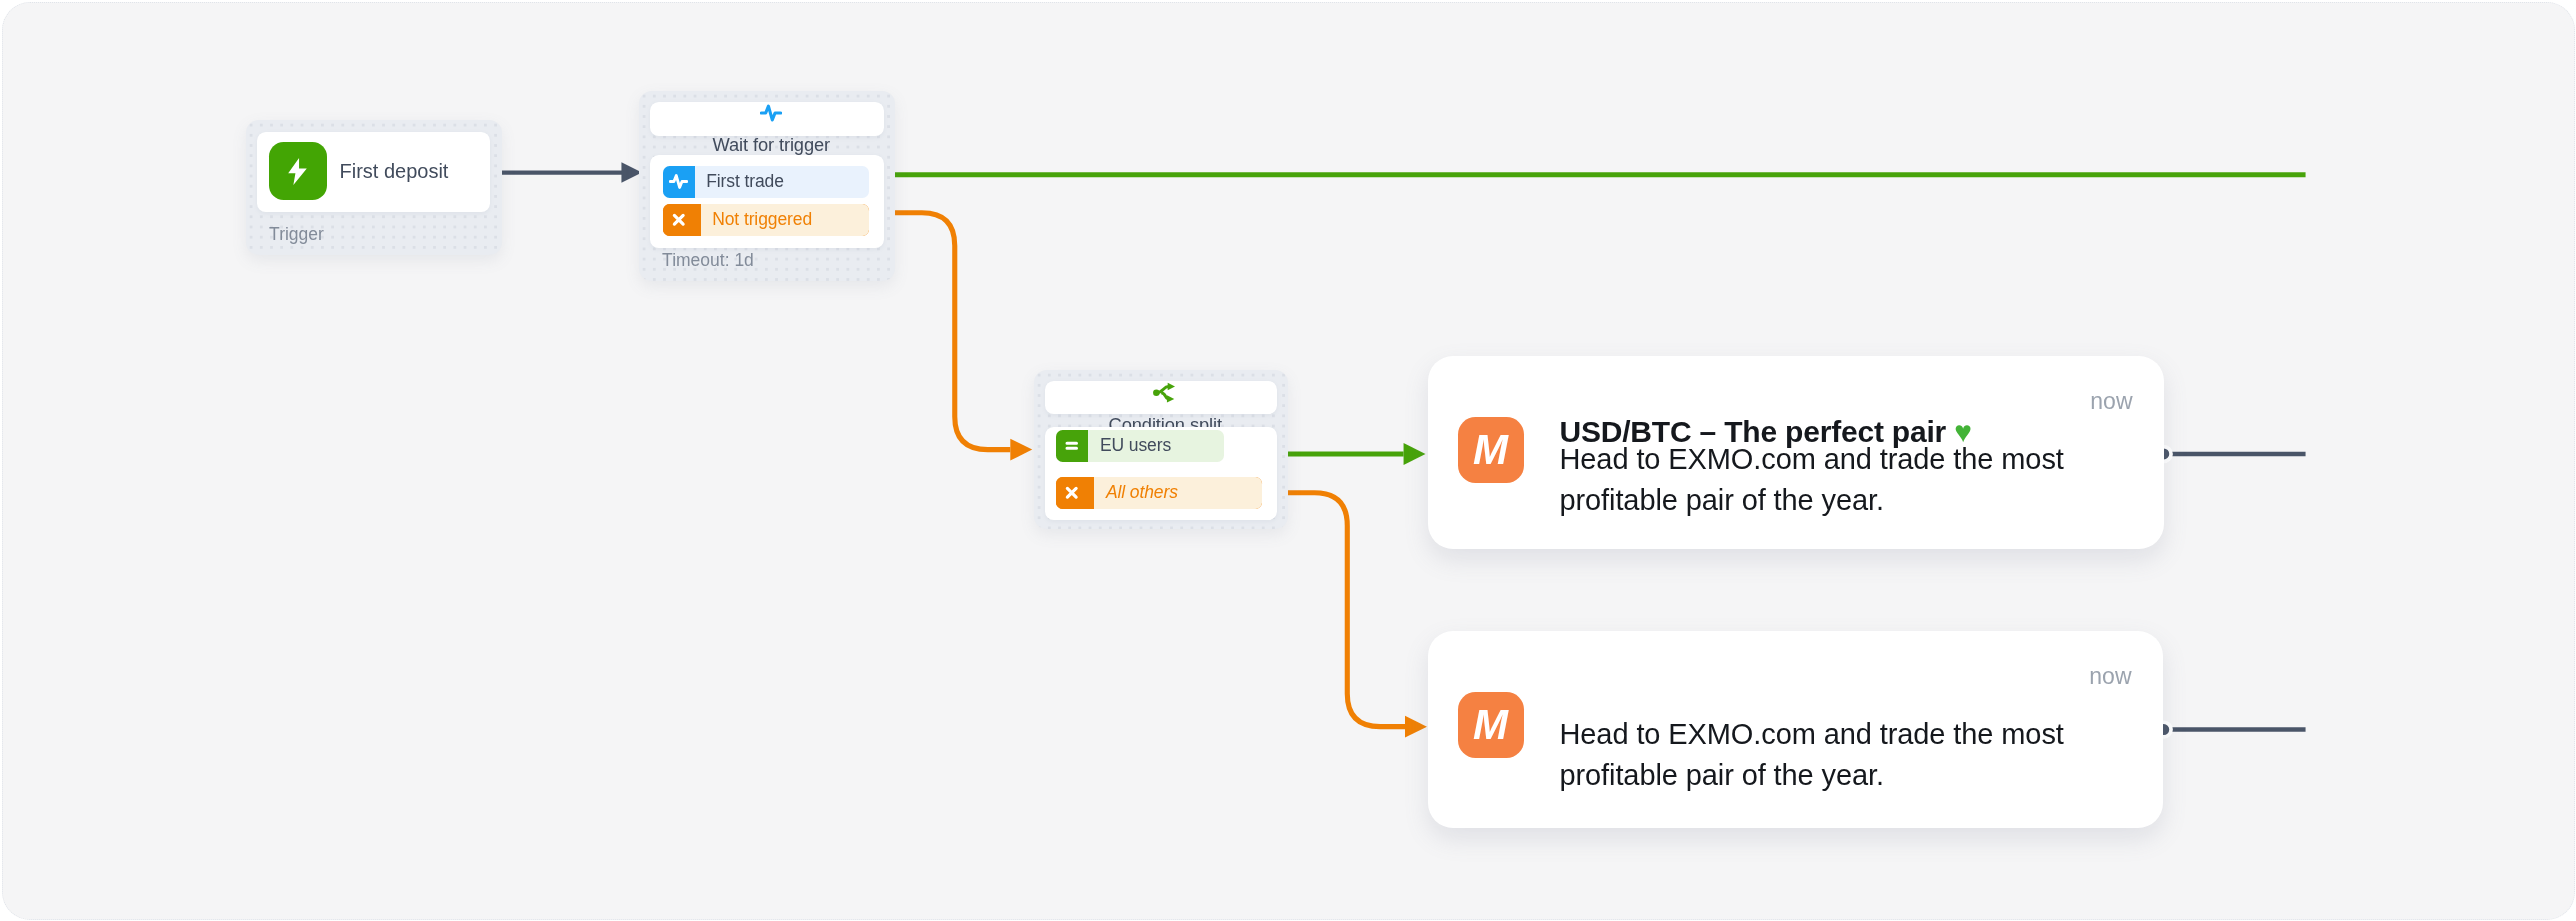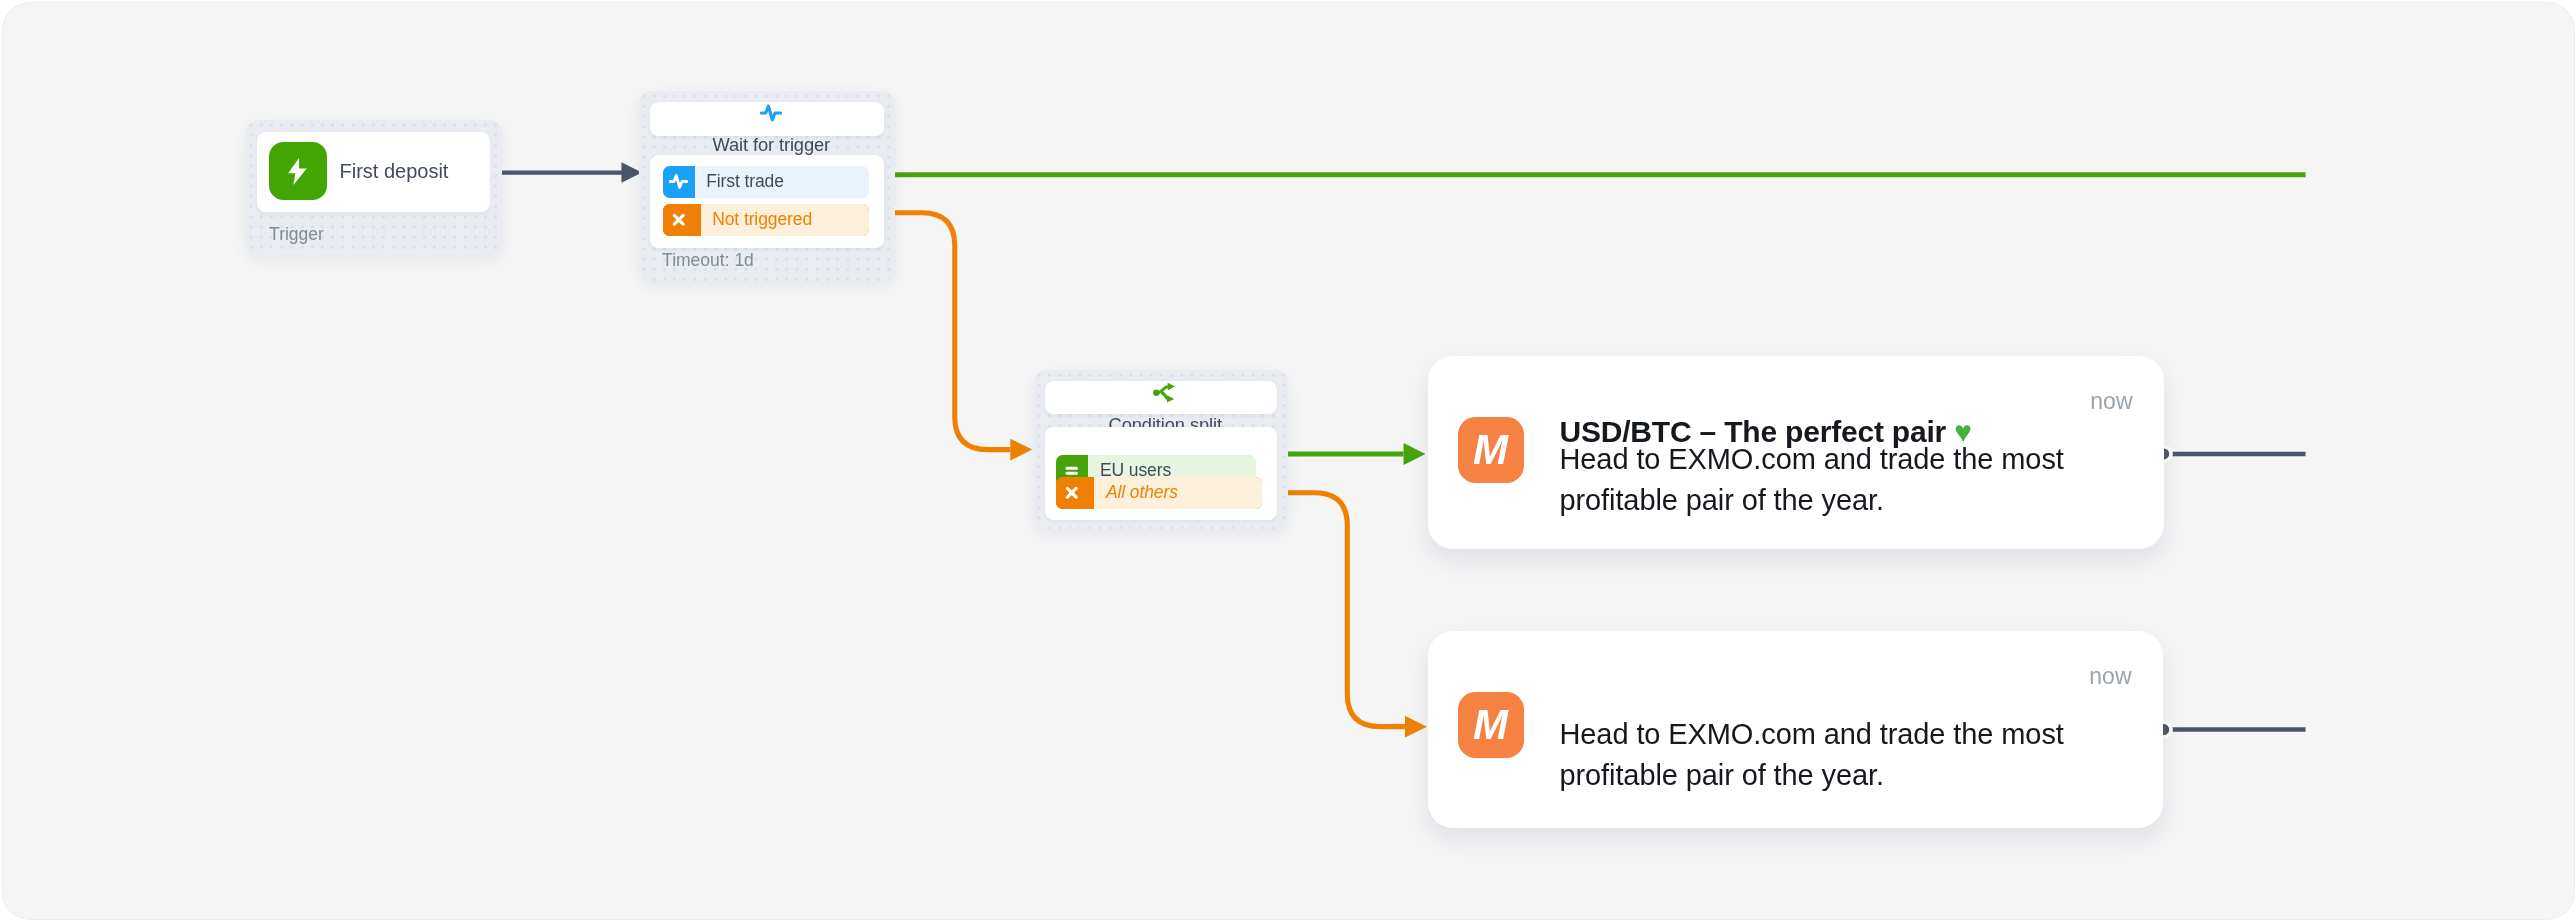--- a/index.html
+++ b/index.html
@@ -129,21 +129,21 @@
             <circle cx="4.5" cy="16" r="4.5" fill="#47a30a"></circle>
             <path d="M4.5 16 C14 16 14 7.5 21 7.5" stroke="#47a30a" stroke-width="4" fill="none"></path>
             <path d="M20 2.5 L30 7.5 L20 12.5 Z" fill="#47a30a"></path>
             <path d="M11 16 C17 16 17 24 20 24.5" stroke="#47a30a" stroke-width="4" fill="none"></path>
             <path d="M19 19.5 L29 24.5 L19 29.5 Z" fill="#47a30a"></path>
           </svg>
         </span>
         <span class="hdr-label">Condition split</span>
       </div>
       <div class="white-card" style="left:11px;top:57px;width:232px;height:93px;">
-        <div class="row green" style="left:11.7px;top:28px;width:200px;text-align:right;">
+        <div class="row green" style="left:11.7px;top:3px;width:168px;text-align:right;">
           <span class="row-icon">
             <svg width="17.5" height="17.5" viewBox="0 0 24 24">
                 <path d="M5.5 8.5 H18.5 M5.5 15.5 H18.5" stroke="#ffffff" stroke-width="4.2" stroke-linecap="round"></path>
               </svg>
           </span>
           <span class="row-label">EU users</span>
         </div>
         <div class="row orange" style="left:11.7px;top:50px;width:206px;font-style:italic;">
           <span class="row-icon">
             <svg width="17.5" height="17.5" viewBox="0 0 24 24">

